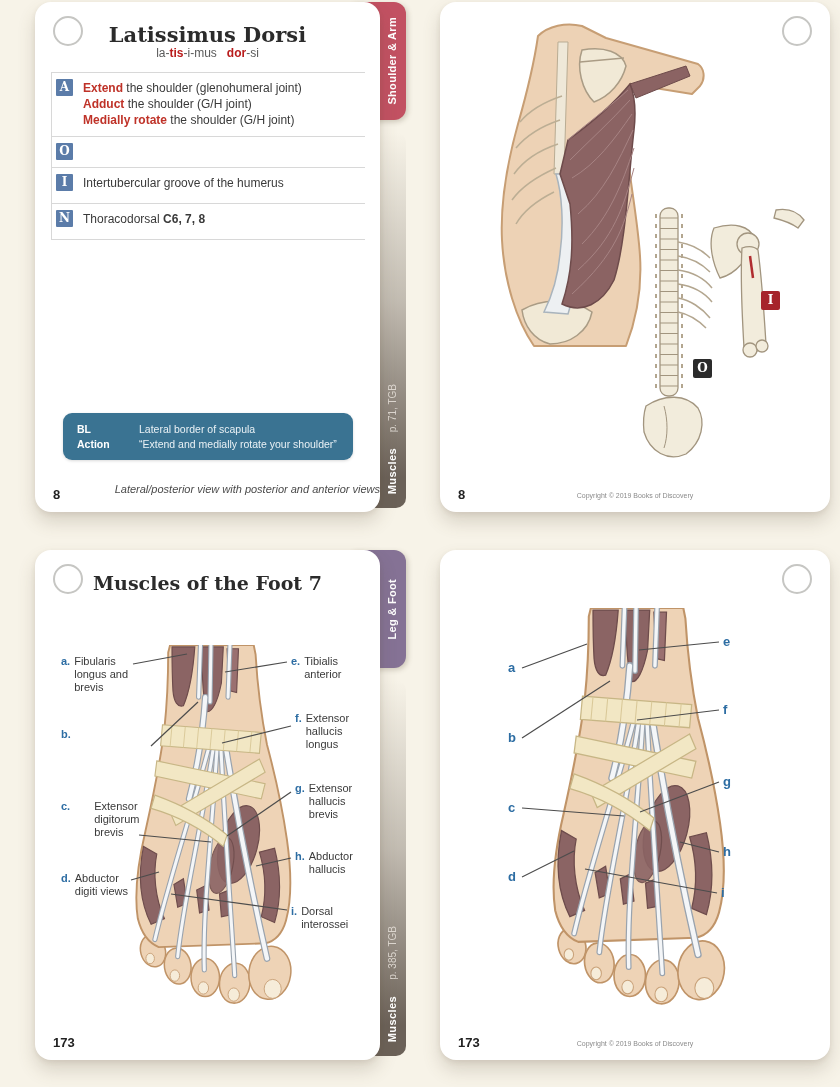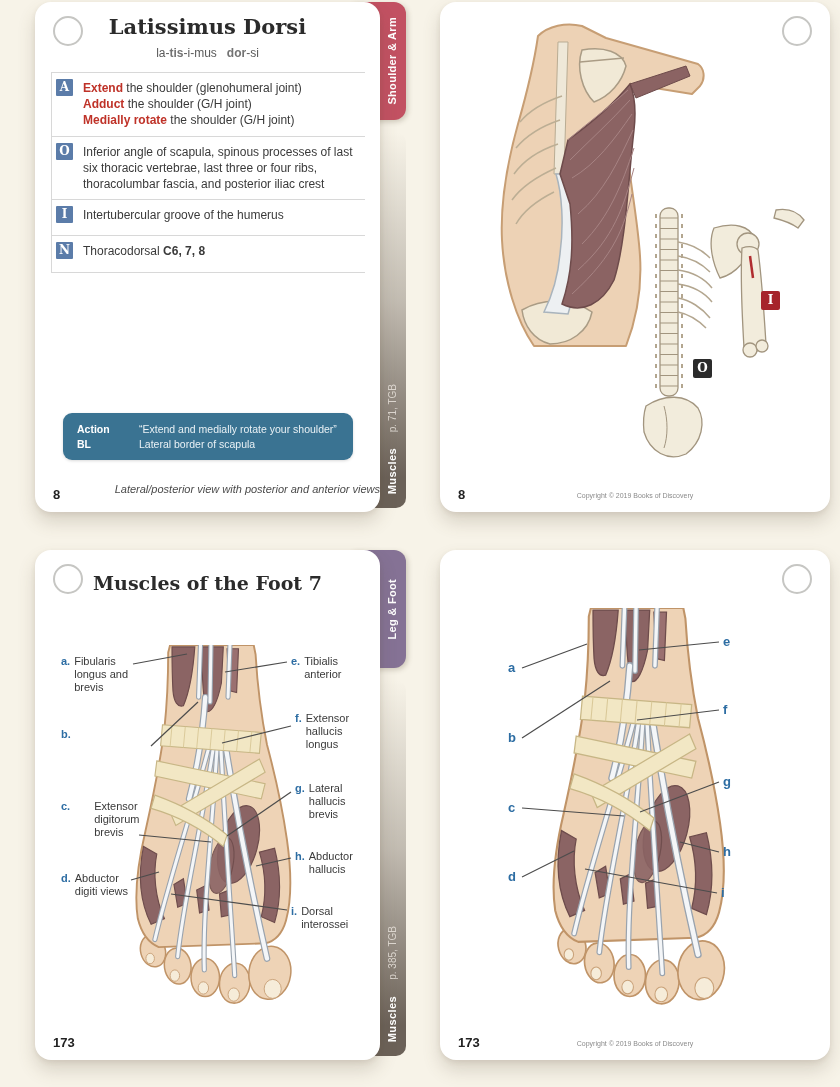--- a/index.html
+++ b/index.html
@@ -25,24 +25,24 @@
   .cat-col .rot{font-size:11px;font-weight:bold;color:#fff;letter-spacing:.3px;}
   .ref-col{position:absolute;right:2px;bottom:14px;width:24px;display:flex;flex-direction:column;align-items:center;gap:16px;}
   .ref-col .ref-page{font-size:10px;color:#ddd7d0;}
   .ref-col .ref-section{font-size:11px;font-weight:bold;color:#fff;letter-spacing:.4px;}
 
   .punch{position:absolute;top:14px;width:26px;height:26px;border:2px solid #c6c6c3;border-radius:50%;background:transparent;}
   .punch.pl{left:18px;} .punch.pr{right:18px;}
 
   h1.card-title{margin:0;position:absolute;left:0;right:0;text-align:center;
     font-family:"DejaVu Serif",serif;font-weight:700;color:#2b2b2b;}
-  .t1{top:12px;font-size:21px;}
+  .t1{top:20px;font-size:21px;}
   .t3{top:22px;font-size:19px;}
   .pron{position:absolute;top:44px;left:0;right:0;text-align:center;font-size:12px;color:#5a5a5a;}
-  .pron b{color:#737373;} .pron .gap{display:inline-block;width:10px;}
+  .pron b{color:#b91c1c;} .pron .gap{display:inline-block;width:10px;}
 
   .sections{position:absolute;top:70px;left:16px;right:15px;border-left:1px solid #d8d8d8;border-bottom:1px solid #d8d8d8;}
   .sec{display:flex;border-top:1px solid #d8d8d8;padding:6px 0 7px 0;}
   .badge{flex:0 0 17px;height:17px;margin-left:4px;background:var(--badge-blue);color:#fff;
     font-family:"DejaVu Serif",serif;font-weight:700;font-size:12px;line-height:17px;text-align:center;border-radius:1px;}
   .sec-text{margin-left:10px;font-size:12px;line-height:1.35;padding-top:1px;}
   .sec-text .em{color:var(--action-red);font-weight:bold;}
   .sec.pad-b{padding-bottom:12px;}
 
   .info-box{position:absolute;left:28px;right:27px;top:411px;background:var(--info-box-teal);
@@ -165,40 +165,39 @@
         <div class="sec">
           <span class="badge">A</span>
           <div class="sec-text">
             <div><b class="em">Extend</b><span> the shoulder (glenohumeral joint)</span></div>
             <div><b class="em">Adduct</b><span> the shoulder (G/H joint)</span></div>
             <div><b class="em">Medially rotate</b><span> the shoulder (G/H joint)</span></div>
           </div>
         </div>
         <div class="sec">
           <span class="badge">O</span>
-          <div class="sec-text"><span>Inferior angle of scapula, spinous processes of last six thoracic vertebrae, last three or four ribs, thoracolumbar fascia, and posterior iliac crest</span></div>
         </div>
         <div class="sec pad-b">
           <span class="badge">I</span>
           <div class="sec-text"><span>Intertubercular groove of the humerus</span></div>
         </div>
         <div class="sec pad-b">
           <span class="badge">N</span>
           <div class="sec-text"><span>Thoracodorsal </span><b>C6, 7, 8</b></div>
         </div>
       </div>
 
       <div class="info-box">
         <div class="info-row">
+            <span class="lbl">BL</span>
+            <span class="val">Lateral border of scapula</span>
+          </div>
+        <div class="info-row">
             <span class="lbl">Action</span>
             <span class="val">“Extend and medially rotate your shoulder”</span>
-          </div>
-        <div class="info-row">
-            <span class="lbl">BL</span>
-            <span class="val">Lateral border of scapula</span>
           </div>
       </div>
 
       <div class="caption">Lateral/posterior view with posterior and anterior views</div>
       <div class="pagenum">8</div>
     </div>
   </div>
 
   <div class="card-wrap" style="left:440px;top:2px;width:390px;height:510px;">
     <div class="card-body">
@@ -311,21 +310,21 @@
       <div class="lbl-block" style="left:256px;top:105px;">
           <span class="letter">e.</span>
           <span class="txt" style="width:52px;">Tibialis anterior</span>
         </div>
       <div class="lbl-block" style="left:260px;top:162px;">
           <span class="letter">f.</span>
           <span class="txt" style="width:54px;">Extensor hallucis longus</span>
         </div>
       <div class="lbl-block" style="left:260px;top:232px;">
           <span class="letter">g.</span>
-          <span class="txt" style="width:54px;">Lateral hallucis brevis</span>
+          <span class="txt" style="width:54px;">Extensor hallucis brevis</span>
         </div>
       <div class="lbl-block" style="left:260px;top:300px;">
           <span class="letter">h.</span>
           <span class="txt" style="width:56px;">Abductor hallucis</span>
         </div>
       <div class="lbl-block" style="left:256px;top:355px;">
           <span class="letter">i.</span>
           <span class="txt" style="width:60px;">Dorsal interossei</span>
         </div>
 

